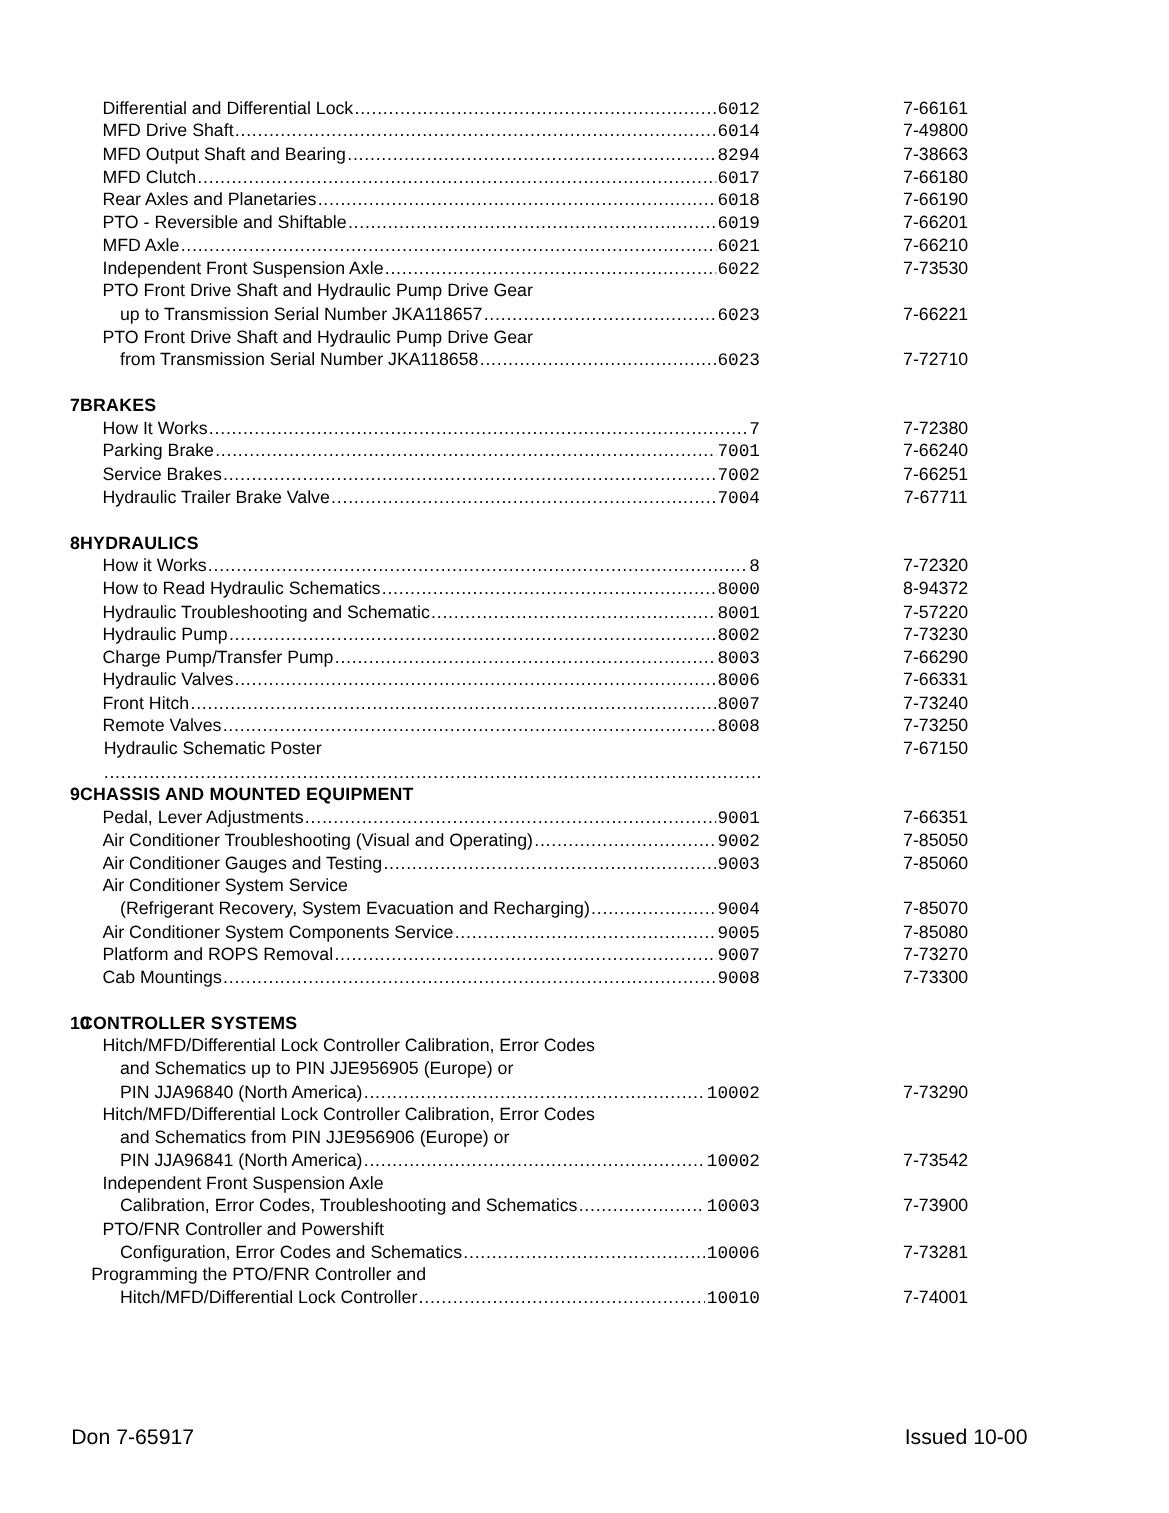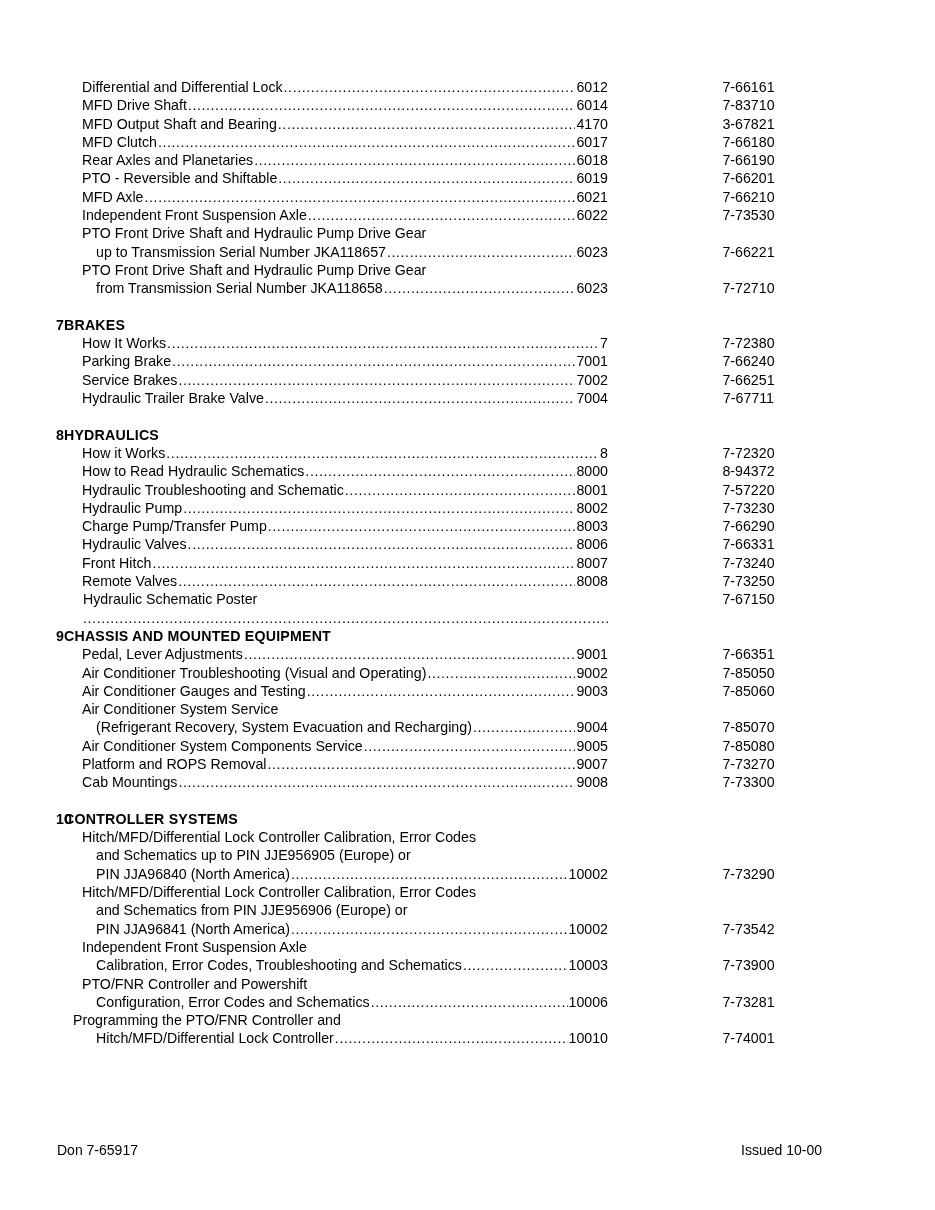--- a/index.html
+++ b/index.html
@@ -85,41 +85,42 @@
     color: #000;
   }
   .entry .leader::before {
     content: "......................................................................................................................................................";
   }
   .entry.noleader .leader::before { content: ""; }
   .entry .pageno {
     flex: 0 0 auto;
     text-align: center;
     padding-left: 1px;
+    font-family: Liberation Mono, monospace;
   }
   
   .entry.dots-only { width: 526px; flex-direction: column; }
 
   .formno {
     position: absolute;
     left: 676px;
     top: 0;
     width: 145px;
     text-align: center;
     font-size: 14.2px;
     line-height: 18.3px;
   }
 
   #footer {
     position: absolute;
     left: 0;
     top: 1140px;
     width: 935px;
     height: 20px;
-    font-size: 14px;
+    font-size: 17px;
     line-height: 20px;
   }
   #footer .left {
     position: absolute;
     left: 57px;
     top: 0;
   }
   #footer .right {
     position: absolute;
     right: 113px;
@@ -140,29 +141,29 @@
             <span class="pageno">6012</span>
           </div>
           <div class="formno">7-66161</div>
         </div>
         <div class="row">
           <div class="entry">
             <span class="label">MFD Drive Shaft</span>
             <span class="leader"></span>
             <span class="pageno">6014</span>
           </div>
-          <div class="formno">7-83710</div>
+          <div class="formno">7-49800</div>
         </div>
         <div class="row">
           <div class="entry">
             <span class="label">MFD Output Shaft and Bearing</span>
             <span class="leader"></span>
-            <span class="pageno">4170</span>
-          </div>
-          <div class="formno">3-67821</div>
+            <span class="pageno">8294</span>
+          </div>
+          <div class="formno">7-38663</div>
         </div>
         <div class="row">
           <div class="entry">
             <span class="label">MFD Clutch</span>
             <span class="leader"></span>
             <span class="pageno">6017</span>
           </div>
           <div class="formno">7-66180</div>
         </div>
         <div class="row">

